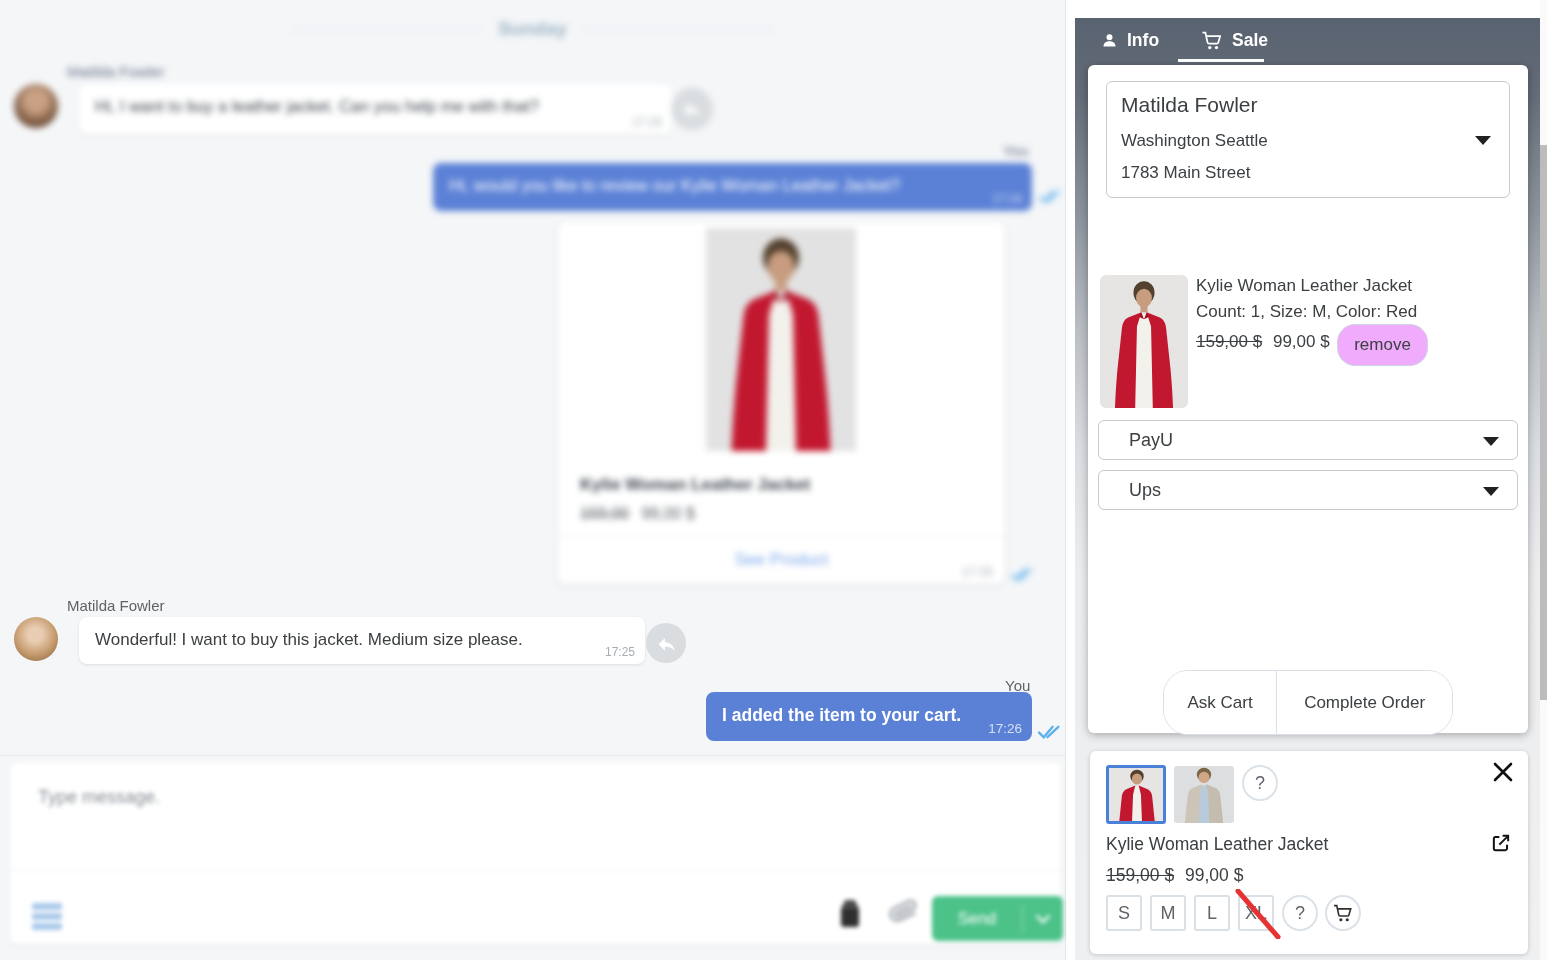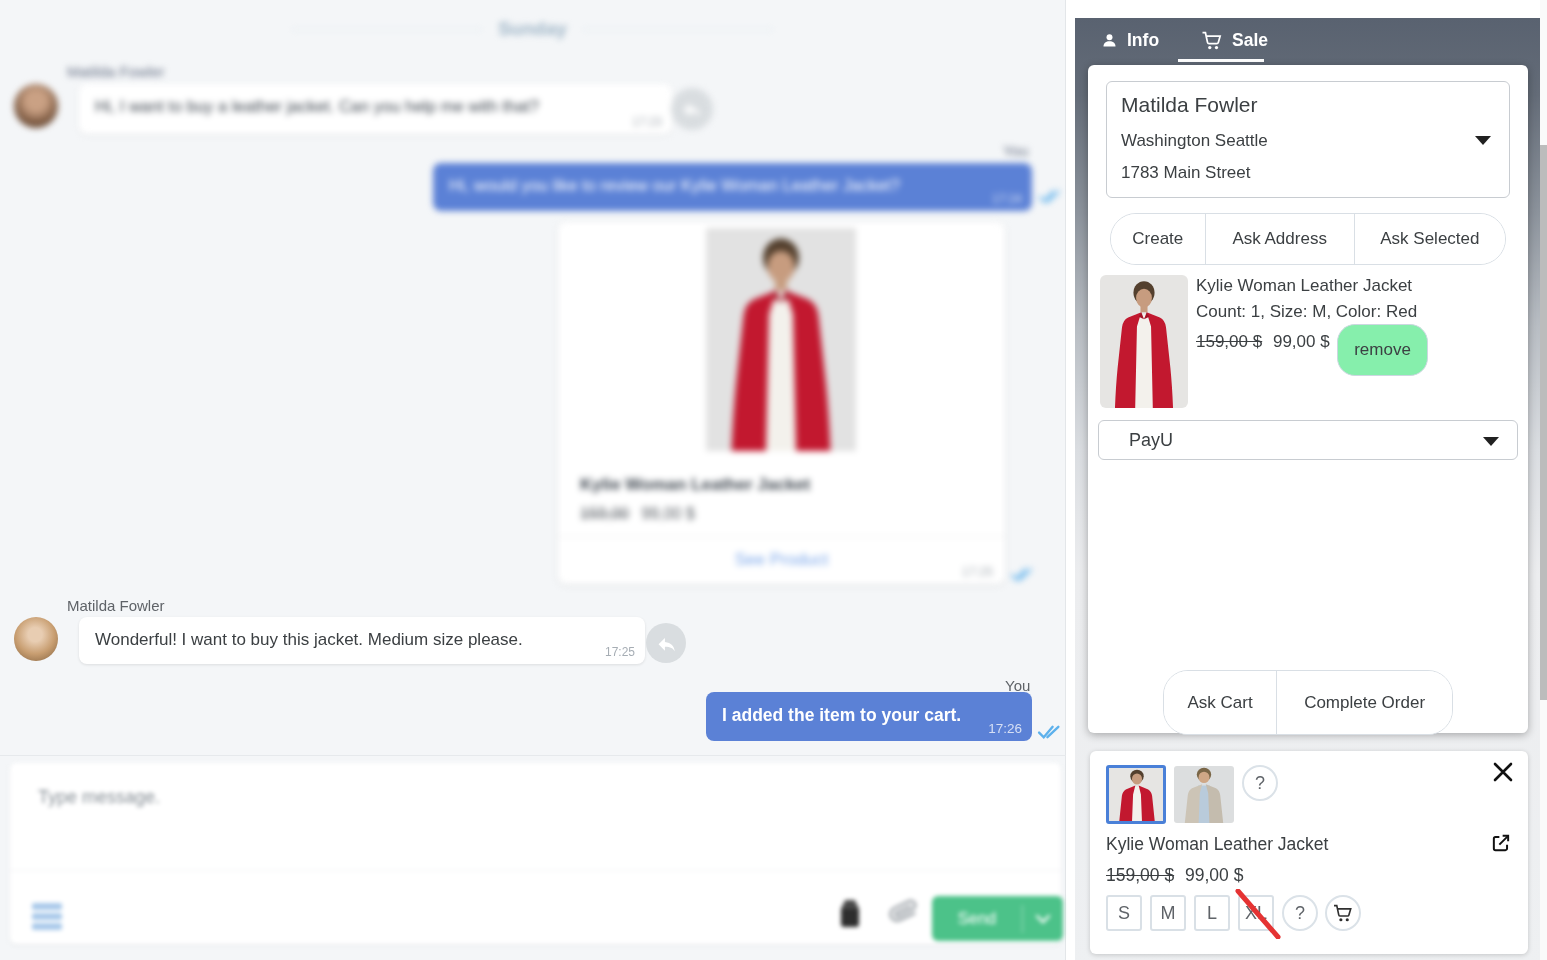--- a/index.html
+++ b/index.html
@@ -95,22 +95,22 @@
   .segmented.footer { left:75px; top:605px; width:290px; height:65px; border-radius:25px; }
   .segmented.footer .seg-btn:nth-child(1) { width:113px; }
   .segmented.footer .seg-btn:nth-child(2) { width:177px;text-align:right; }
 
   .cart-thumb { position:absolute; left:12px; top:210px; width:88px; height:133px; border-radius:6px;
                 overflow:hidden; }
   .ci-title { position:absolute; left:108px; top:211px; font-size:17px; color:#3c4043; }
   .ci-details { position:absolute; left:108px; top:237px; font-size:17px; color:#3c4043; }
   .ci-price { position:absolute; left:108px; top:267px; font-size:17px; color:#3c4043; }
   .ci-price s { margin-right:6px; }
-  .remove-btn { position:absolute; left:249px; top:259px; width:91px; height:52px; border:1px solid #ccd7e0;
-                border-radius:18px; background:#86efac; font-size:17px; color:#3c4043;
+  .remove-btn { position:absolute; left:249px; top:259px; width:91px; height:42px; border:1px solid #ccd7e0;
+                border-radius:18px; background:#f0abfc; font-size:17px; color:#3c4043;
                 display:flex; align-items:center; justify-content:center; cursor:pointer; }
 
   .select-box { position:absolute; left:10px; width:420px; height:40px; border:1px solid #c8ccd1;
                 border-radius:6px; display:flex; align-items:center; cursor:pointer; background:#fff; }
   .select-box .sel-label { margin-left:30px; font-size:18px; color:#3c4043; }
   .select-box .caret-down { right:18px; top:16px; border-left-width:8px; border-right-width:8px; }
   .select-payu { top:355px; }
   .select-ups  { top:405px; }
 
   .summary-box { position:absolute; left:10px; top:458px; width:420px; height:134px;
@@ -288,25 +288,20 @@
 
     <div class="main-card">
 
       <div class="customer-box">
         <div class="cust-name">Matilda Fowler</div>
         <div class="cust-city">Washington Seattle</div>
         <div class="cust-street">1783 Main Street</div>
         <div class="caret-down"></div>
       </div>
 
-      <div class="segmented top">
-        <div class="seg-btn">Create</div>
-        <div class="seg-btn">Ask Address</div>
-        <div class="seg-btn">Ask Selected</div>
-      </div>
 
       <div class="cart-thumb">
         <svg width="88" height="133" viewBox="0 0 100 150" preserveAspectRatio="none">
           <rect width="100" height="150" fill="#e6e5e3"></rect>
           <ellipse cx="50" cy="20" rx="12" ry="13" fill="#54402e"></ellipse>
           <ellipse cx="50" cy="26" rx="9" ry="10.5" fill="#c79c7f"></ellipse>
           <rect x="46" y="33" width="8" height="9" fill="#c79c7f"></rect>
           <polygon points="40,44 60,44 64,150 36,150" fill="#f3f1ec"></polygon>
           <path d="M47 42 L32 48 Q26 51 25 59 L20 105 Q18 125 17 150 L40 150 L42 58 Z" fill="#c2182f"></path>
           <path d="M53 42 L68 48 Q74 51 75 59 L80 105 Q82 125 83 150 L60 150 L58 58 Z" fill="#c2182f"></path>
@@ -319,20 +314,24 @@
       <div class="ci-price">
         <s>159,00 $</s>
         <span>99,00 $</span>
       </div>
       <div class="remove-btn">remove</div>
 
       <div class="select-box select-payu">
         <span class="sel-label">PayU</span>
         <div class="caret-down"></div>
       </div>
+      <div class="select-box select-ups">
+        <span class="sel-label">Ups</span>
+        <div class="caret-down"></div>
+      </div>
 
 
       <div class="segmented footer">
         <div class="seg-btn">Ask Cart</div>
         <div class="seg-btn">Complete Order</div>
       </div>
     </div>
 
     <div class="widget-card">
 

